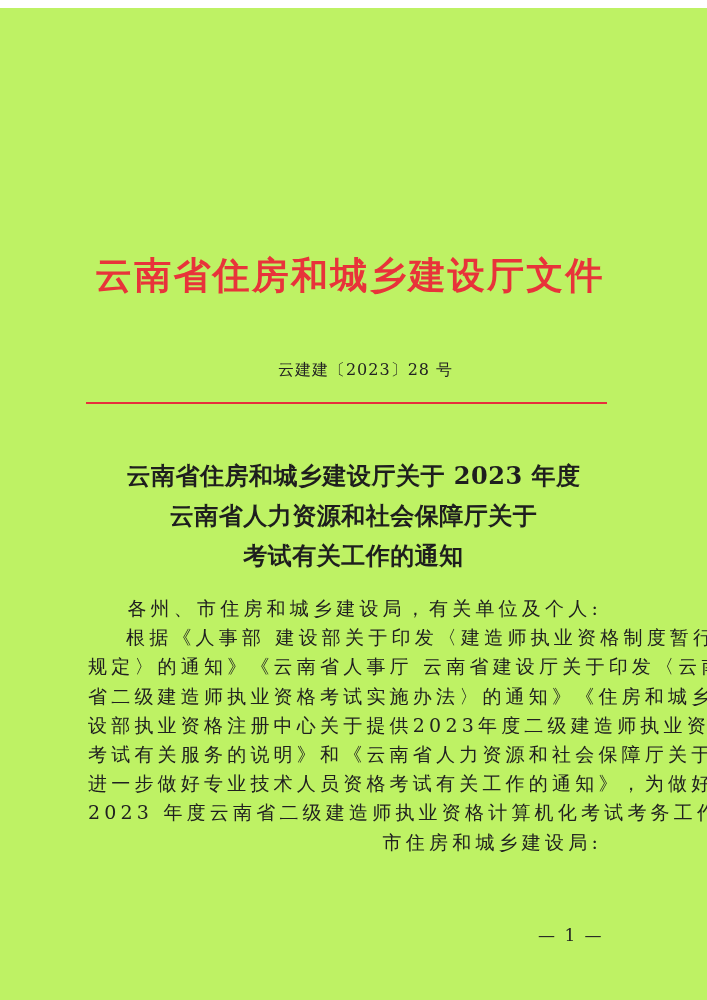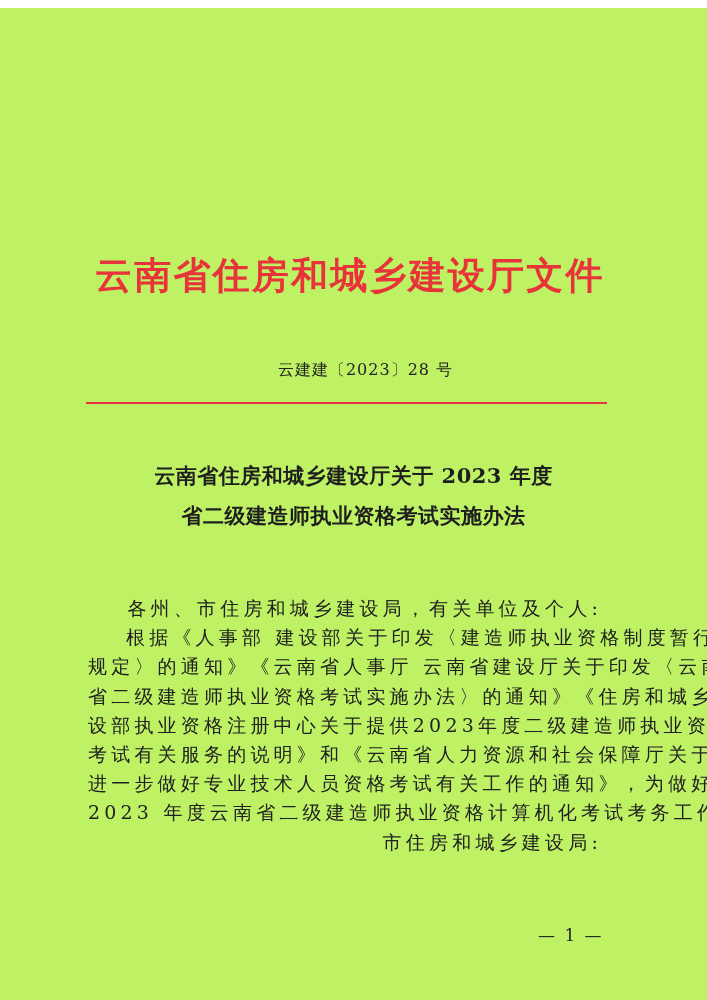--- a/index.html
+++ b/index.html
@@ -58,21 +58,21 @@
     background: #e6303c;
   }
   .notice-title {
     position: absolute;
     left: 0;
     width: 707px;
     top: 448px;
     text-align: center;
     font-family: "DejaVu Serif", "Liberation Serif", serif;
     font-weight: bold;
-    font-size: 21px;
+    font-size: 24px;
     line-height: 40px;
     color: #1e1e1e;
     letter-spacing: 0.5px;
   }
   .notice-title div {
     white-space: nowrap;
   }
   .body-text {
     position: absolute;
     left: 88px;
@@ -107,21 +107,22 @@
 <div class="page">
 
   <div class="doc-header">云南省住房和城乡建设厅文件</div>
 
   <div class="doc-number">云建建〔2023〕28 号</div>
 
   <div class="red-rule"></div>
 
   <div class="notice-title">
     <div>云南省住房和城乡建设厅关于 2023 年度</div>
-    <div>省二级建造师执业资格考试实施办法</div>
+    <div>云南省人力资源和社会保障厅关于</div>
+    <div>考试有关工作的通知</div>
   </div>
 
   <div class="body-text">
     <div class="line">各州、市住房和城乡建设局，有关单位及个人:</div>
     <div class="line indent">根据《人事部 建设部关于印发〈建造师执业资格制度暂行</div>
     <div class="line">规定〉的通知》《云南省人事厅 云南省建设厅关于印发〈云南</div>
     <div class="line">省二级建造师执业资格考试实施办法〉的通知》《住房和城乡建</div>
     <div class="line">设部执业资格注册中心关于提供2023年度二级建造师执业资格</div>
     <div class="line">考试有关服务的说明》和《云南省人力资源和社会保障厅关于</div>
     <div class="line">进一步做好专业技术人员资格考试有关工作的通知》，为做好</div>

